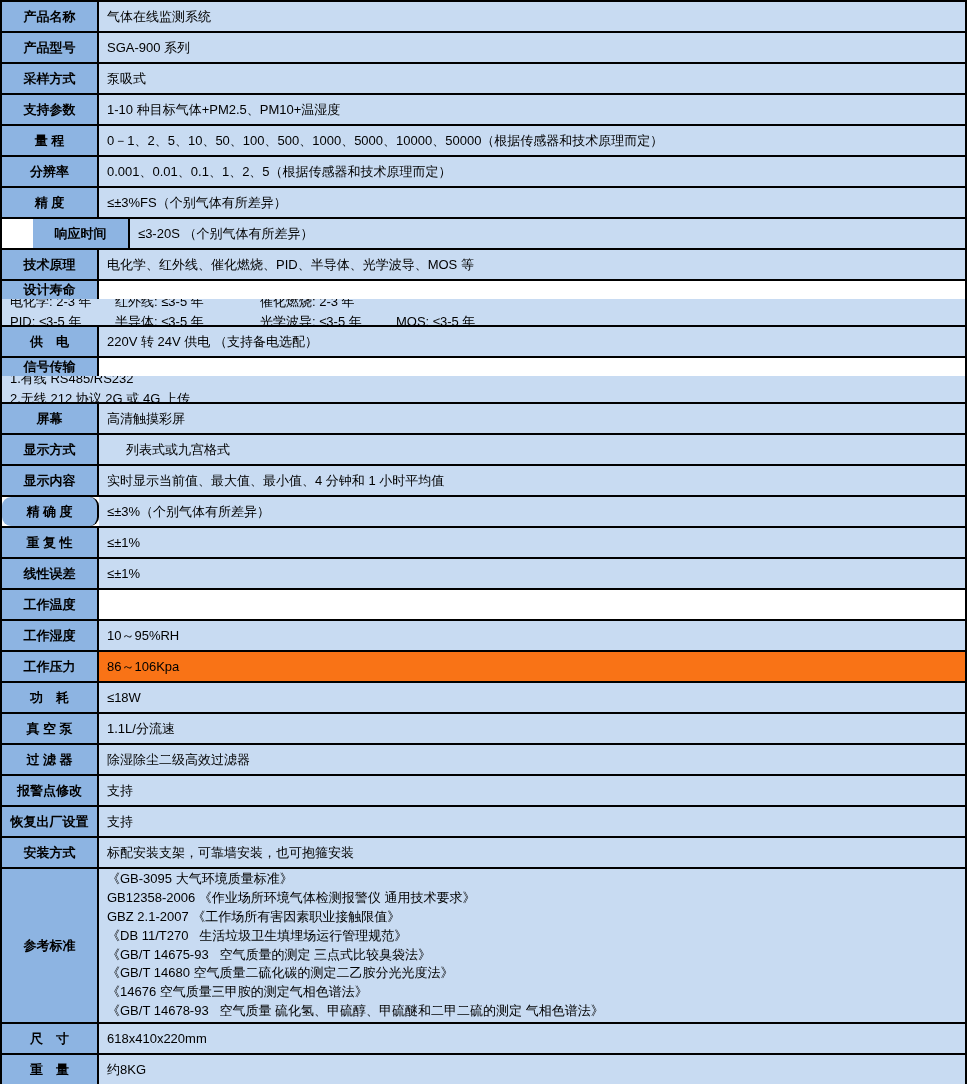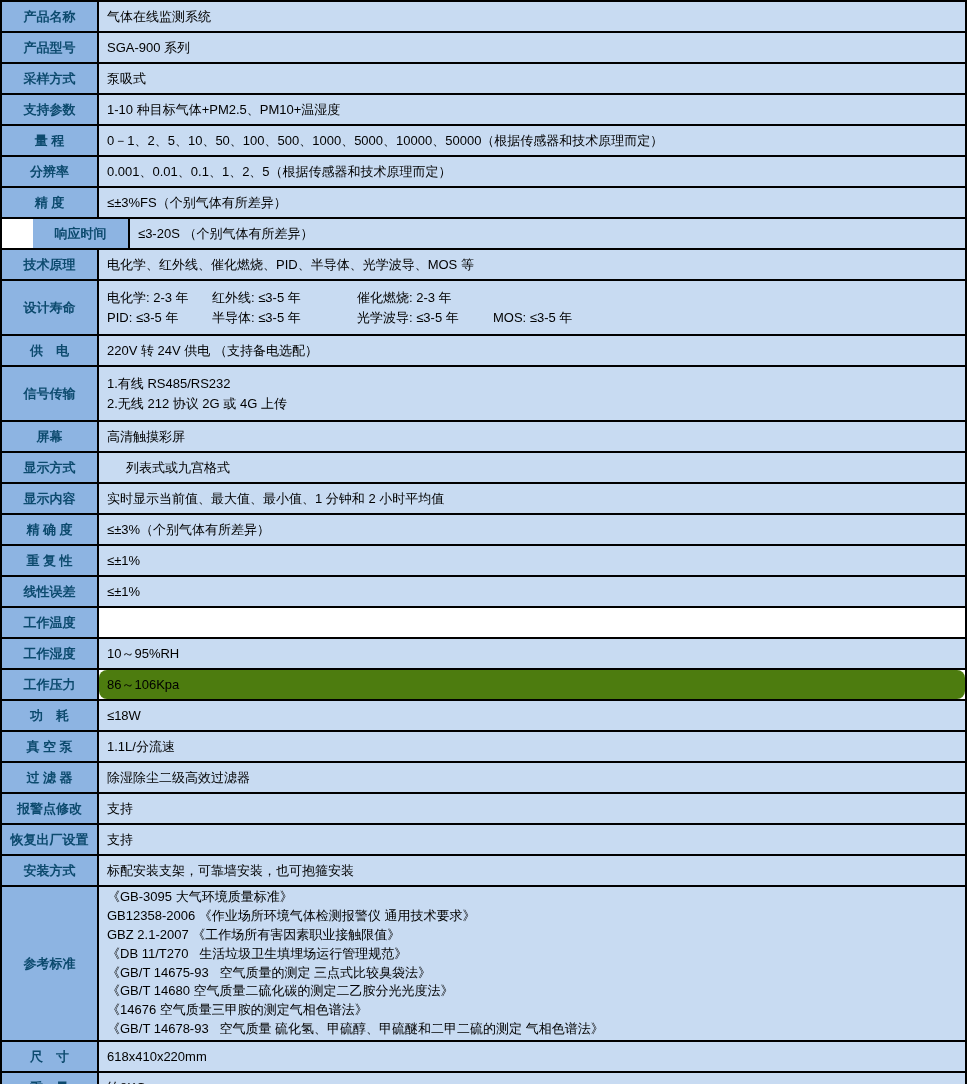--- a/index.html
+++ b/index.html
@@ -13,28 +13,28 @@
     box-sizing: border-box;
     border: 2px solid #000000;
     border-bottom: none;
   }
   .row {
     display: flex;
     height: 31px;
     box-sizing: border-box;
     border-bottom: 2px solid #000000;
   }
-  .row-double { height: 55px; }
+  .row-double { height: 46px; flex-direction: column; }
   .row-tall   { height: 155px; }
   .label-cell {
     width: 97px;
     box-sizing: border-box;
     border-right: 2px solid #000000;
     background: #8DB4E2;
-    color: #0c4a6e;
+    color: #000000;
     font-size: 13px;
     font-weight: bold;
     display: flex;
     align-items: center;
     justify-content: center;
     text-align: center;
     white-space: pre;
     flex: none;
   }
   .value-cell {
@@ -146,25 +146,25 @@
     </div>
     <div class="row">
       <div class="label-cell" style="background: rgb(141, 180, 226);">显示方式</div>
       <div class="value-cell" style="background: rgb(200, 219, 242); padding-left: 27px;">
         <div class="cell-line">列表式或九宫格式</div>
       </div>
     </div>
     <div class="row">
       <div class="label-cell" style="background: rgb(141, 180, 226);">显示内容</div>
       <div class="value-cell" style="background: rgb(200, 219, 242);">
-        <div class="cell-line">实时显示当前值、最大值、最小值、1 分钟和 2 小时平均值</div>
-      </div>
-    </div>
-    <div class="row">
-      <div class="label-cell" style="background: rgb(141, 180, 226);">精 确 度</div>
+        <div class="cell-line">实时显示当前值、最大值、最小值、4 分钟和 1 小时平均值</div>
+      </div>
+    </div>
+    <div class="row">
+      <div class="label-cell" style="background: rgb(141, 180, 226); border-radius: 9px;">精 确 度</div>
       <div class="value-cell" style="background: rgb(200, 219, 242);">
         <div class="cell-line">≤±3%（个别气体有所差异）</div>
       </div>
     </div>
     <div class="row">
       <div class="label-cell" style="background: rgb(141, 180, 226);">重 复 性</div>
       <div class="value-cell" style="background: rgb(200, 219, 242);">
         <div class="cell-line">≤±1%</div>
       </div>
     </div>
@@ -178,21 +178,21 @@
       <div class="label-cell" style="background: rgb(141, 180, 226);">工作温度</div>
     </div>
     <div class="row">
       <div class="label-cell" style="background: rgb(141, 180, 226);">工作湿度</div>
       <div class="value-cell" style="background: rgb(200, 219, 242);">
         <div class="cell-line">10～95%RH</div>
       </div>
     </div>
     <div class="row">
       <div class="label-cell" style="background: rgb(141, 180, 226);">工作压力</div>
-      <div class="value-cell" style="background: #4d7c0f; border-radius: 8px;">
+      <div class="value-cell" style="background: #f97316;">
         <div class="cell-line">86～106Kpa</div>
       </div>
     </div>
     <div class="row">
       <div class="label-cell" style="background: rgb(141, 180, 226);">功　耗</div>
       <div class="value-cell" style="background: rgb(200, 219, 242);">
         <div class="cell-line">≤18W</div>
       </div>
     </div>
     <div class="row">

